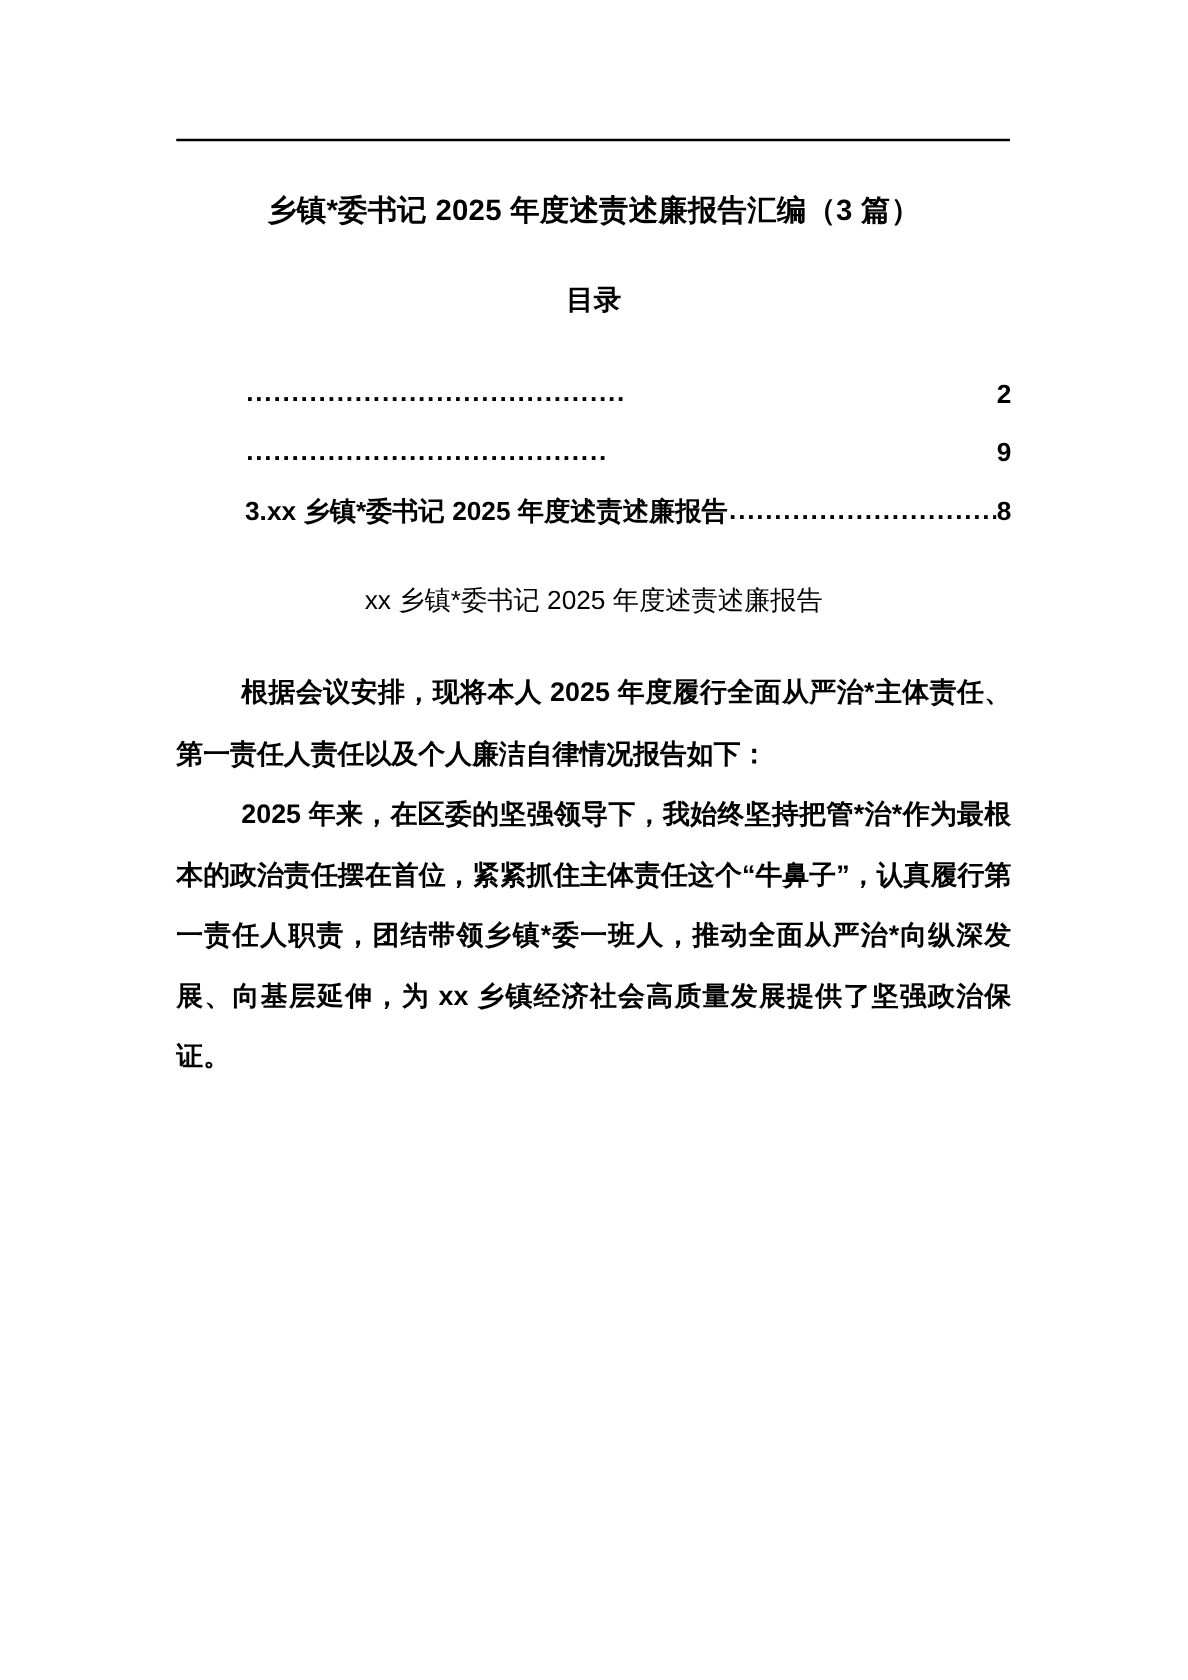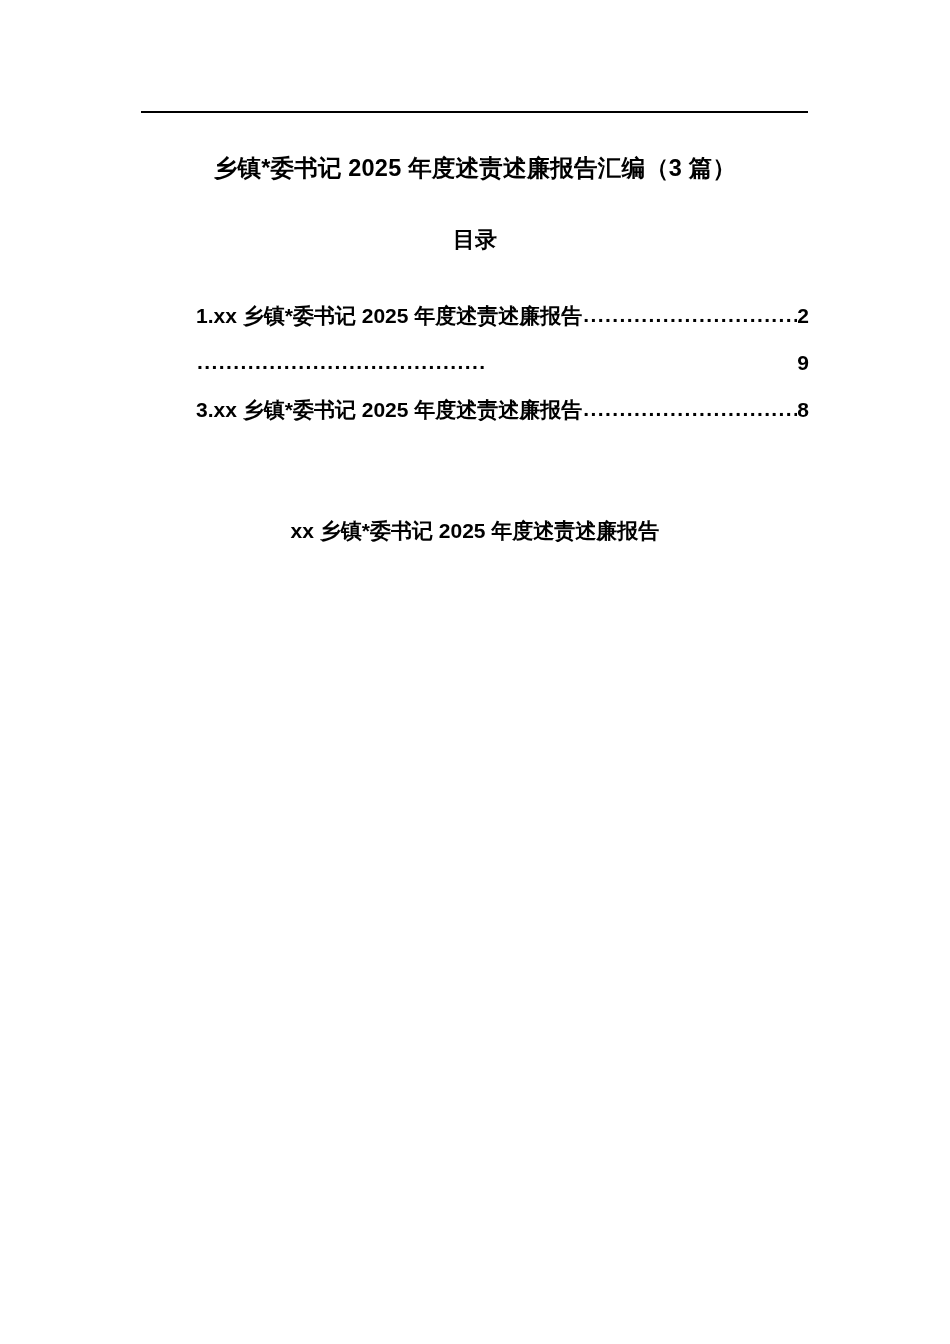--- a/index.html
+++ b/index.html
@@ -81,23 +81,23 @@
     letter-spacing: 1.4px;
     padding: 0 1px;
     position: relative;
     top: -1px;
   }
   .toc-page { flex: 0 0 auto; }
 
   .section-title {
     text-align: center;
     font-size: 21px;
-    font-weight: 700;
+    font-weight: 400;
     line-height: 38px;
-    margin: 79px 0 0 0;
+    margin: 29px 0 0 0;
   }
 
   .body-block { margin-top: 30px; }
 
   p.para {
     margin: 0;
     font-size: 21.5px;
     font-weight: 700;
     line-height: 48.5px;
     text-align: justify;
@@ -116,34 +116,35 @@
   <div class="header-rule"></div>
 
   <div class="content">
 
     <h1 class="doc-title">乡镇*委书记 2025 年度述责述廉报告汇编（3 篇）</h1>
 
     <h2 class="toc-title">目录</h2>
 
     <ul class="toc-list">
       <li class="toc-item">
-        <span class="toc-label">1.xx 乡镇*委书记 2025 年度述责述廉报告</span>
         <span class="toc-dots">..........................................</span>
         <span class="toc-page">2</span>
       </li>
       <li class="toc-item">
         <span class="toc-dots">........................................</span>
         <span class="toc-page">9</span>
       </li>
       <li class="toc-item">
         <span class="toc-label">3.xx 乡镇*委书记 2025 年度述责述廉报告</span>
         <span class="toc-dots">........................................</span>
         <span class="toc-page">8</span>
       </li>
     </ul>
 
     <h2 class="section-title">xx 乡镇*委书记 2025 年度述责述廉报告</h2>
 
     <div class="body-block">
+      <p class="para">根据会议安排，现将本人 2025 年度履行全面从严治*主体责任、第一责任人责任以及个人廉洁自律情况报告如下：</p>
+      <p class="para">2025 年来，在区委的坚强领导下，我始终坚持把管*治*作为最根本的政治责任摆在首位，紧紧抓住主体责任这个“牛鼻子”，认真履行第一责任人职责，团结带领乡镇*委一班人，推动全面从严治*向纵深发展、向基层延伸，为 xx 乡镇经济社会高质量发展提供了坚强政治保证。</p>
     </div>
 
   </div>
 </div>
 
 </body></html>

